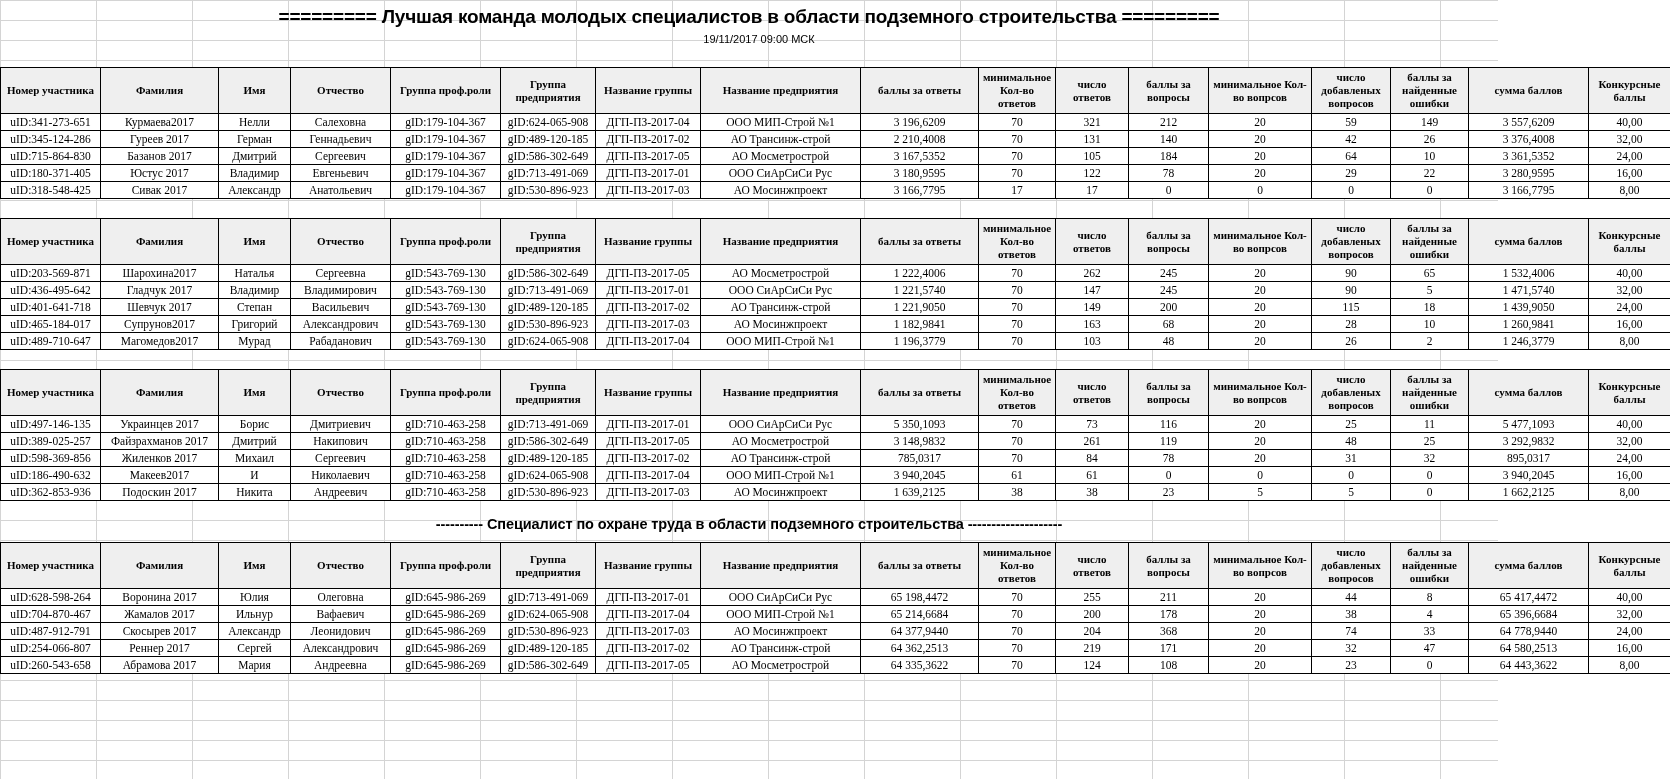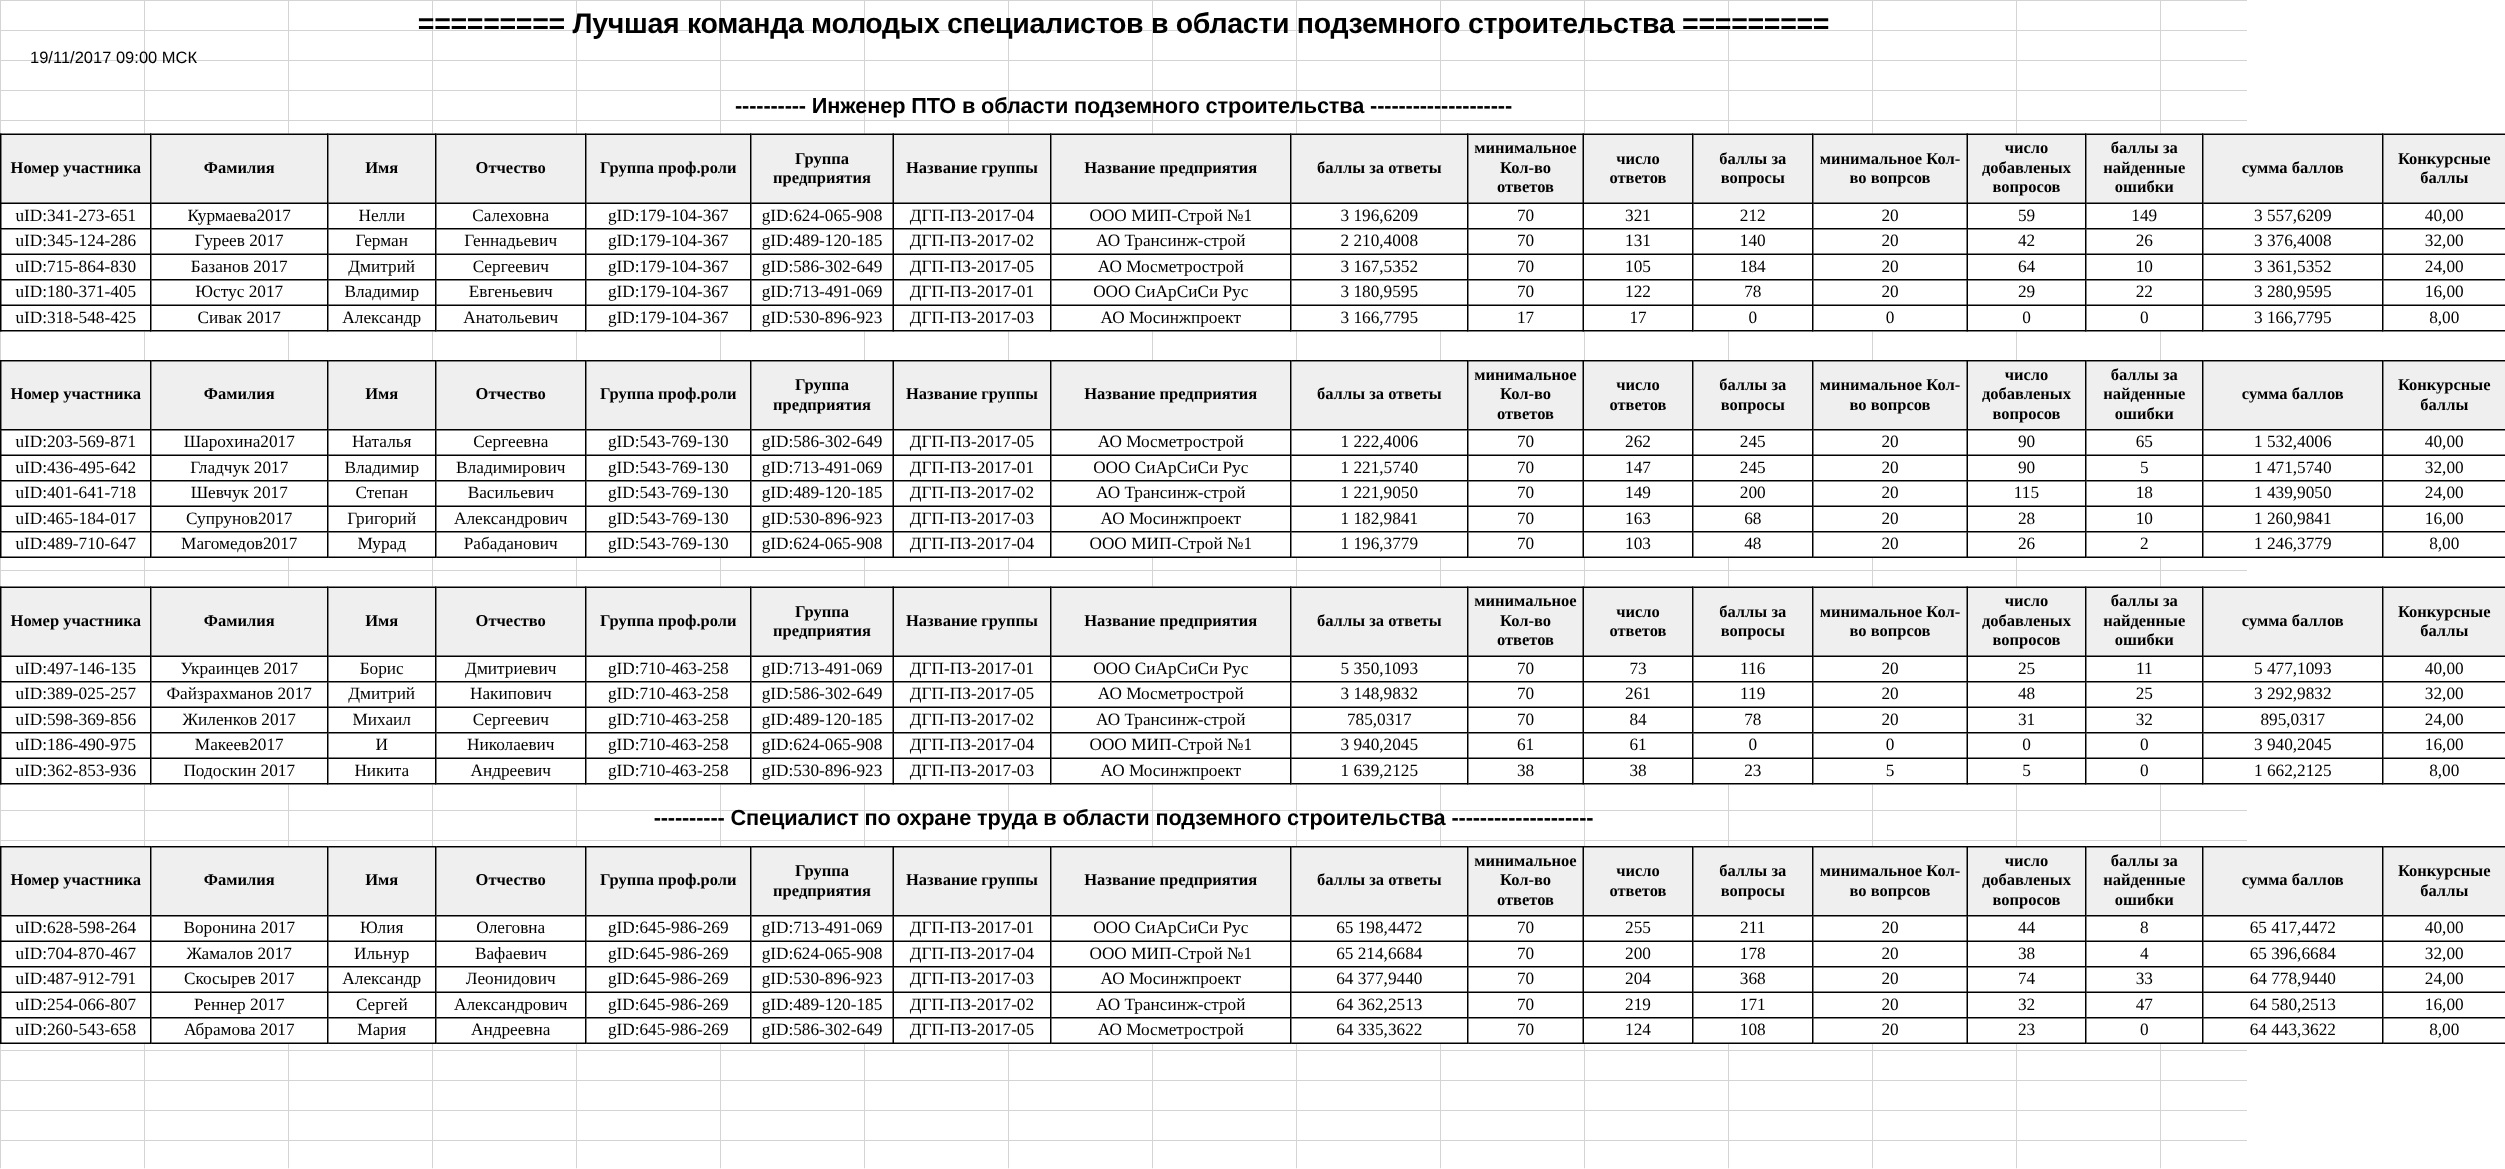--- a/index.html
+++ b/index.html
@@ -42,20 +42,21 @@
   .title-main {
     text-align: center;
     font-size: 19px;
     font-weight: bold;
     line-height: 26px;
     padding-top: 4px;
     white-space: nowrap;
     letter-spacing: -0.2px;
   }
   .title-date {
+    text-align: center;
     font-size: 11px;
     line-height: 18px;
     font-weight: normal;
     padding-left: 20px;
   }
   .section-title {
     text-align: center;
     font-size: 14.5px;
     font-weight: bold;
     line-height: 22px;
@@ -124,21 +125,20 @@
   <div class="gridlines-h"></div>
 
   <div class="content">
 
     <div class="title-main">========= Лучшая команда молодых специалистов в области подземного строительства =========</div>
     <div class="title-date">19/11/2017 09:00 МСК</div>
 
     <div id="sections-root">
         <div class="sect">
           <div class="spacer-row"></div>
-          <div class="section-title">---------- Инженер ПТО в области подземного строительства --------------------</div>
           <div class="spacer-row-sm"></div>
           <table class="grid">
             <colgroup>
               <col class="c0">
               <col class="c1">
               <col class="c2">
               <col class="c3">
               <col class="c4">
               <col class="c5">
               <col class="c6">
@@ -512,21 +512,21 @@
                 <td>70</td>
                 <td>84</td>
                 <td>78</td>
                 <td>20</td>
                 <td>31</td>
                 <td>32</td>
                 <td>895,0317</td>
                 <td>24,00</td>
               </tr>
               <tr>
-                <td>uID:186-490-975</td>
+                <td>uID:186-490-632</td>
                 <td>Макеев2017</td>
                 <td>И</td>
                 <td>Николаевич</td>
                 <td>gID:710-463-258</td>
                 <td>gID:624-065-908</td>
                 <td>ДГП-ПЗ-2017-04</td>
                 <td>ООО МИП-Строй №1</td>
                 <td>3 940,2045</td>
                 <td>61</td>
                 <td>61</td>

